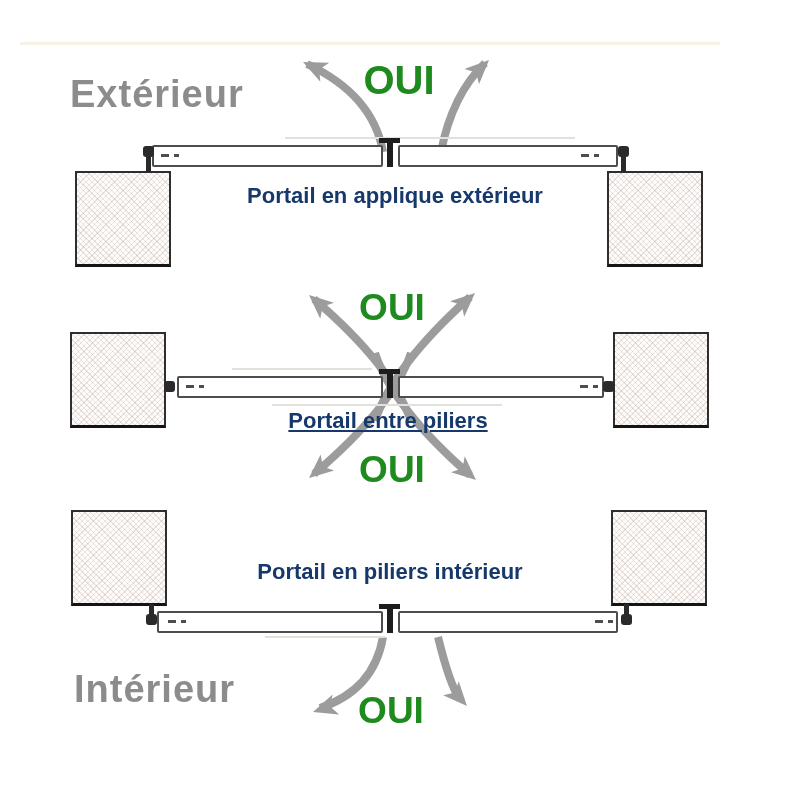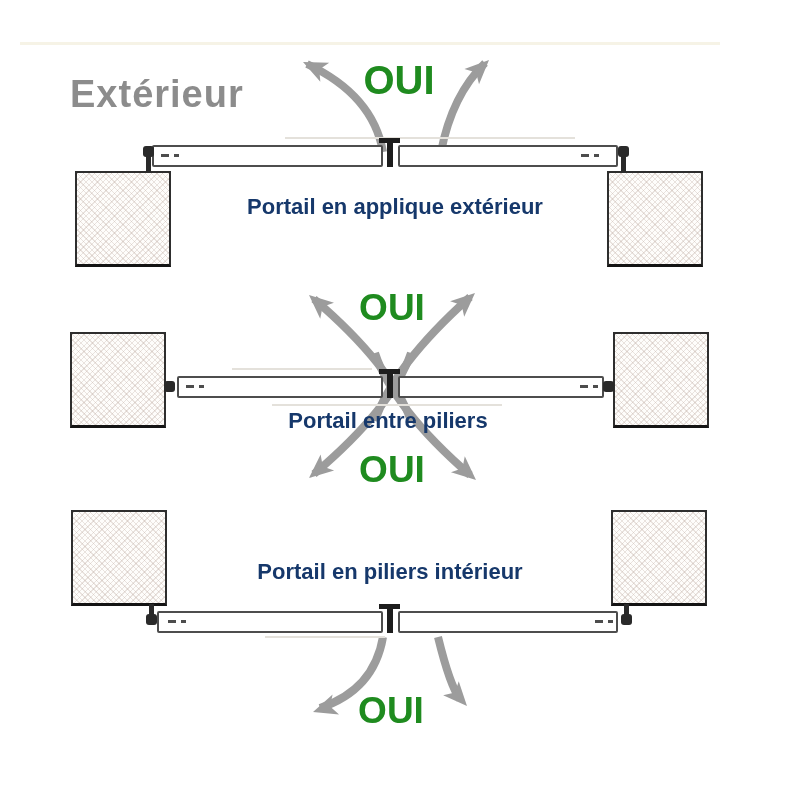--- a/index.html
+++ b/index.html
@@ -88,20 +88,21 @@
     </g>
   </svg>
 
   <div class="artifact abs" style="left:20px;top:42px;width:700px;"></div>
   <div class="shadow-line" style="left:285px;top:137px;width:290px;"></div>
   <div class="shadow-line" style="left:232px;top:368px;width:140px;"></div>
   <div class="shadow-line" style="left:272px;top:404px;width:230px;"></div>
   <div class="shadow-line" style="left:265px;top:636px;width:120px;"></div>
 
   <div class="side-label" style="left:70px;top:73px;">Extérieur</div>
+  <div class="side-label" style="left:74px;top:668px;">Intérieur</div>
 
   <div class="oui oui-lg" style="left:399px;top:58px;">OUI</div>
   <div class="oui oui-md" style="left:392px;top:287px;">OUI</div>
   <div class="oui oui-md" style="left:392px;top:449px;">OUI</div>
   <div class="oui oui-md" style="left:391px;top:690px;">OUI</div>
 
   <div>
     <div class="pillar" style="left:75px;top:171px;"></div>
     <div class="pillar" style="left:607px;top:171px;"></div>
 
@@ -114,42 +115,42 @@
     <div class="post" style="left:146px;top:155px;height:17px;"></div>
     <div class="knob" style="left:143px;top:146px;"></div>
     <div class="post" style="left:621px;top:155px;height:17px;"></div>
     <div class="knob" style="left:618px;top:146px;"></div>
 
     <div class="dash" style="left:161px;top:154px;width:8px;"></div>
     <div class="dash" style="left:174px;top:154px;width:5px;"></div>
     <div class="dash" style="left:581px;top:154px;width:8px;"></div>
     <div class="dash" style="left:594px;top:154px;width:5px;"></div>
 
-    <div class="caption" style="left:395px;top:194px;">Portail en applique extérieur</div>
+    <div class="caption" style="left:395px;top:183px;">Portail en applique extérieur</div>
   </div>
 
   <div>
     <div class="pillar" style="left:70px;top:332px;"></div>
     <div class="pillar" style="left:613px;top:332px;"></div>
 
     <div class="leaf" style="left:177px;top:376px;width:206px;"></div>
     <div class="leaf" style="left:398px;top:376px;width:206px;"></div>
 
     <div class="latch-cap" style="left:379px;top:369px;"></div>
     <div class="latch-stem" style="left:387px;top:370px;height:28px;"></div>
 
     <div class="knob" style="left:164px;top:381px;"></div>
     <div class="knob" style="left:603px;top:381px;"></div>
 
     <div class="dash" style="left:186px;top:385px;width:8px;"></div>
     <div class="dash" style="left:199px;top:385px;width:5px;"></div>
     <div class="dash" style="left:580px;top:385px;width:8px;"></div>
     <div class="dash" style="left:593px;top:385px;width:5px;"></div>
 
-    <div class="caption" style="left:388px;top:408px;">Portail entre piliers</div>
+    <div class="caption" style="left:388px;top:408px;text-decoration:underline;">Portail entre piliers</div>
   </div>
 
   <div>
     <div class="pillar" style="left:71px;top:510px;"></div>
     <div class="pillar" style="left:611px;top:510px;"></div>
 
     <div class="caption" style="left:390px;top:559px;">Portail en piliers intérieur</div>
 
     <div class="leaf" style="left:157px;top:611px;width:226px;"></div>
     <div class="leaf" style="left:398px;top:611px;width:220px;"></div>

